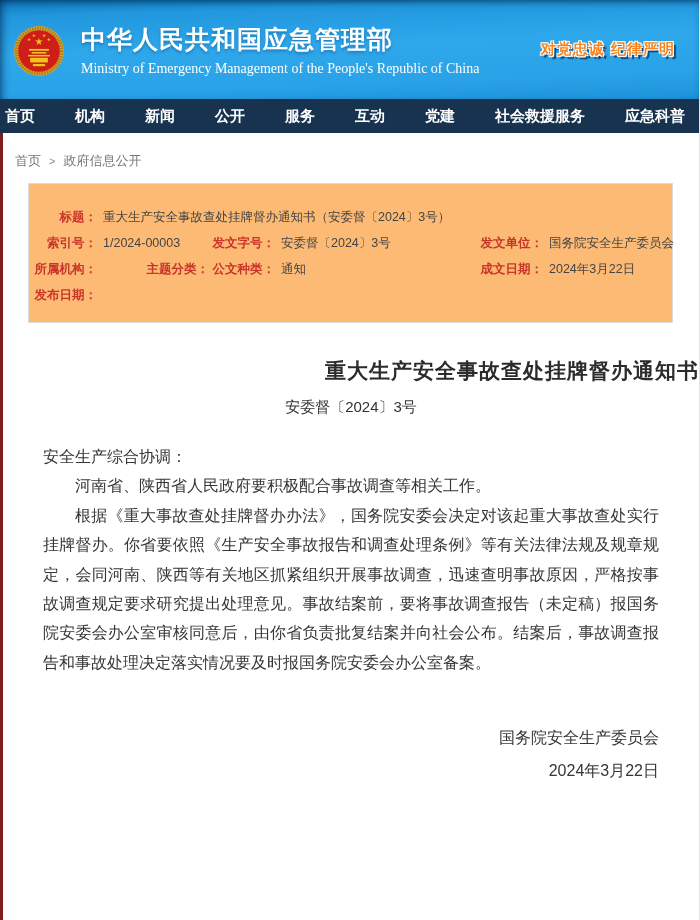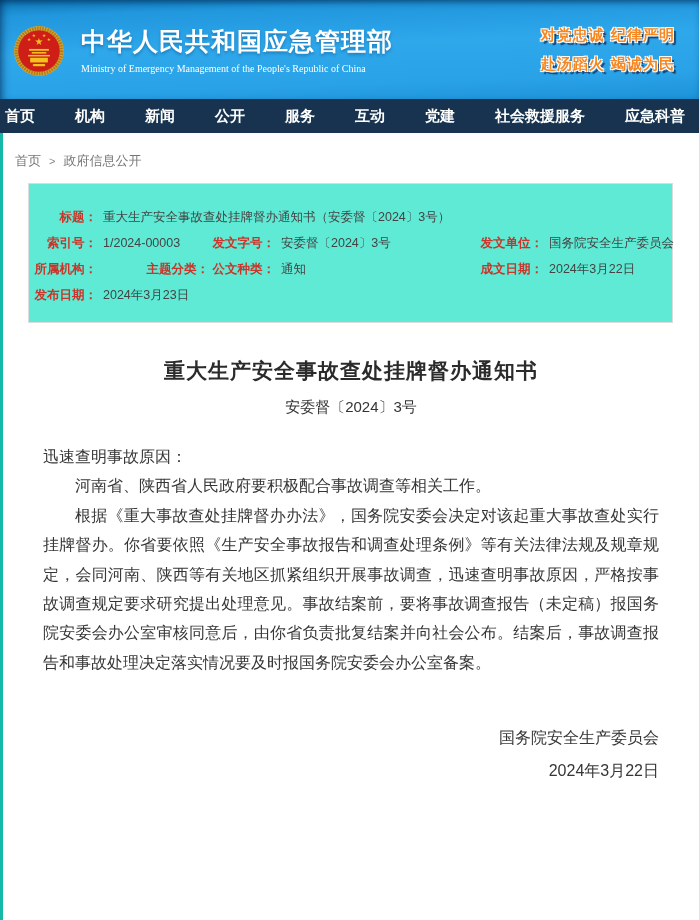--- a/index.html
+++ b/index.html
@@ -10,50 +10,50 @@
 
   
   .banner { height:99px; display:flex; align-items:center;
     background:linear-gradient(178deg,#1079ba 0%,#2197dd 14%,#2ea7eb 45%,#2aa2e7 78%,#1d93d8 100%);
     box-shadow: inset 0 5px 7px -3px rgba(2,38,77,.65), inset 7px 0 9px -5px rgba(2,38,77,.6);
   }
   .emblem { width:52px; height:52px; margin:2px 0 0 13px; flex:0 0 auto; }
   .brand { margin-left:16px; }
   .brand-cn { color:#fff; font-size:25px; font-weight:bold; letter-spacing:1px; white-space:nowrap;
               text-shadow:0 2px 3px rgba(0,50,100,.35); }
-  .brand-en { color:#fff; font-size:10px; margin-top:5px; white-space:nowrap;
+  .brand-en { color:#fff; font-size:14px; margin-top:5px; white-space:nowrap;
               font-family:"Liberation Serif","DejaVu Serif",serif; }
   .slogan { margin-left:auto; margin-right:24px; text-align:left; white-space:nowrap;
             font-family:"DejaVu Serif","Liberation Serif",serif; font-weight:bold;
             color:#f6861f; font-size:15px; line-height:29px; letter-spacing:1px;
             text-shadow:-1px -1px 0 #fff,1px -1px 0 #fff,-1px 1px 0 #fff,1px 1px 0 #fff,3px 3px 1px #173a66; }
 
   
   .nav { height:34px; background:#17334f; display:flex; align-items:center;
          justify-content:space-between; padding:0 14px 0 5px; }
   .nav a { color:#fff; font-size:15px; font-weight:bold; text-decoration:none; white-space:nowrap; }
 
   
-  .lower { border-left:3px solid #14b8a6; min-height:787px; }
+  .lower { border-left:3px solid #7f1d1d; min-height:787px; }
   .crumbs { padding:19px 0 0 12px; font-size:13px; color:#777; }
   .crumbs a { color:#777; text-decoration:none; }
   .crumbs .sep { margin:0 8px; font-size:11px; color:#888; }
 
   
-  .meta-box { margin:13px 26px 0 25px; border:1px solid #dcdcdc; background:#5eead4;
+  .meta-box { margin:13px 26px 0 25px; border:1px solid #dcdcdc; background:#fdba74;
               padding:20px 10px 14px 0; }
   .meta-grid { display:grid; grid-template-columns:68px 112px 66px 202px 66px auto;
                row-gap:0; font-size:12.5px; }
   .meta-grid > div { height:26px; line-height:26px; white-space:nowrap; overflow:visible; }
   .m-label { color:#c9352a; font-weight:bold; text-align:right; }
   .m-value { color:#444; padding-left:6px; }
   .m-span { grid-column:2 / 7; }
 
   
-  .doc-title { margin-top:34px; text-align:center; font-size:21px; font-weight:bold; color:#2b2b2b;
+  .doc-title { margin-top:34px; text-align:right; font-size:21px; font-weight:bold; color:#2b2b2b;
                letter-spacing:1px; }
   .doc-number { margin-top:13px; text-align:center; font-size:15px; color:#333; }
   .doc-body { margin:25px 40px 0 40px; font-size:16px; line-height:29.4px; color:#363636;
               text-align:justify; }
   .doc-body p.indent { text-indent:2em; }
   .sig-block { margin-top:44px; padding-right:40px; text-align:right; font-size:16px;
                line-height:33px; color:#363636; }
 </style>
 </head>
 <body>
@@ -75,21 +75,20 @@
       <rect x="29" y="57.5" width="42" height="3" fill="#f2c21f"></rect>
       <rect x="33" y="63" width="34" height="9" fill="#f2c21f"></rect>
       <rect x="38" y="75" width="24" height="4.5" rx="2" fill="#f2c21f"></rect>
     </svg>
     <div class="brand">
       <div class="brand-cn">中华人民共和国应急管理部</div>
       <div class="brand-en">Ministry of Emergency Management of the People's Republic of China</div>
     </div>
     <div class="slogan">
       <div>对党忠诚 纪律严明</div>
-      <div>赴汤蹈火 竭诚为民</div>
     </div>
   </div>
 
   <div class="nav">
     <a href="#">首页</a>
     <a href="#">机构</a>
     <a href="#">新闻</a>
     <a href="#">公开</a>
     <a href="#">服务</a>
     <a href="#">互动</a>
@@ -117,31 +116,30 @@
         <div class="m-value">国务院安全生产委员会</div>
 
         <div class="m-label">所属机构：</div>
         <div class="m-label">主题分类：</div>
         <div class="m-label">公文种类：</div>
         <div class="m-value">通知</div>
 
         <div class="m-label">成文日期：</div>
         <div class="m-value">2024年3月22日</div>
         <div class="m-label">发布日期：</div>
-        <div class="m-value">2024年3月23日</div>
         <div class="m-label"></div>
         <div class="m-value"></div>
       </div>
     </div>
 
     <h1 class="doc-title">重大生产安全事故查处挂牌督办通知书</h1>
     <div class="doc-number">安委督〔2024〕3号</div>
 
     <div class="doc-body">
-      <p>迅速查明事故原因：</p>
+      <p>安全生产综合协调：</p>
       <p class="indent">河南省、陕西省人民政府要积极配合事故调查等相关工作。</p>
       <p class="indent">根据《重大事故查处挂牌督办办法》，国务院安委会决定对该起重大事故查处实行挂牌督办。你省要依照《生产安全事故报告和调查处理条例》等有关法律法规及规章规定，会同河南、陕西等有关地区抓紧组织开展事故调查，迅速查明事故原因，严格按事故调查规定要求研究提出处理意见。事故结案前，要将事故调查报告（未定稿）报国务院安委会办公室审核同意后，由你省负责批复结案并向社会公布。结案后，事故调查报告和事故处理决定落实情况要及时报国务院安委会办公室备案。</p>
     </div>
 
     <div class="sig-block">
       <div>国务院安全生产委员会</div>
       <div>2024年3月22日</div>
     </div>
 
   </div>

